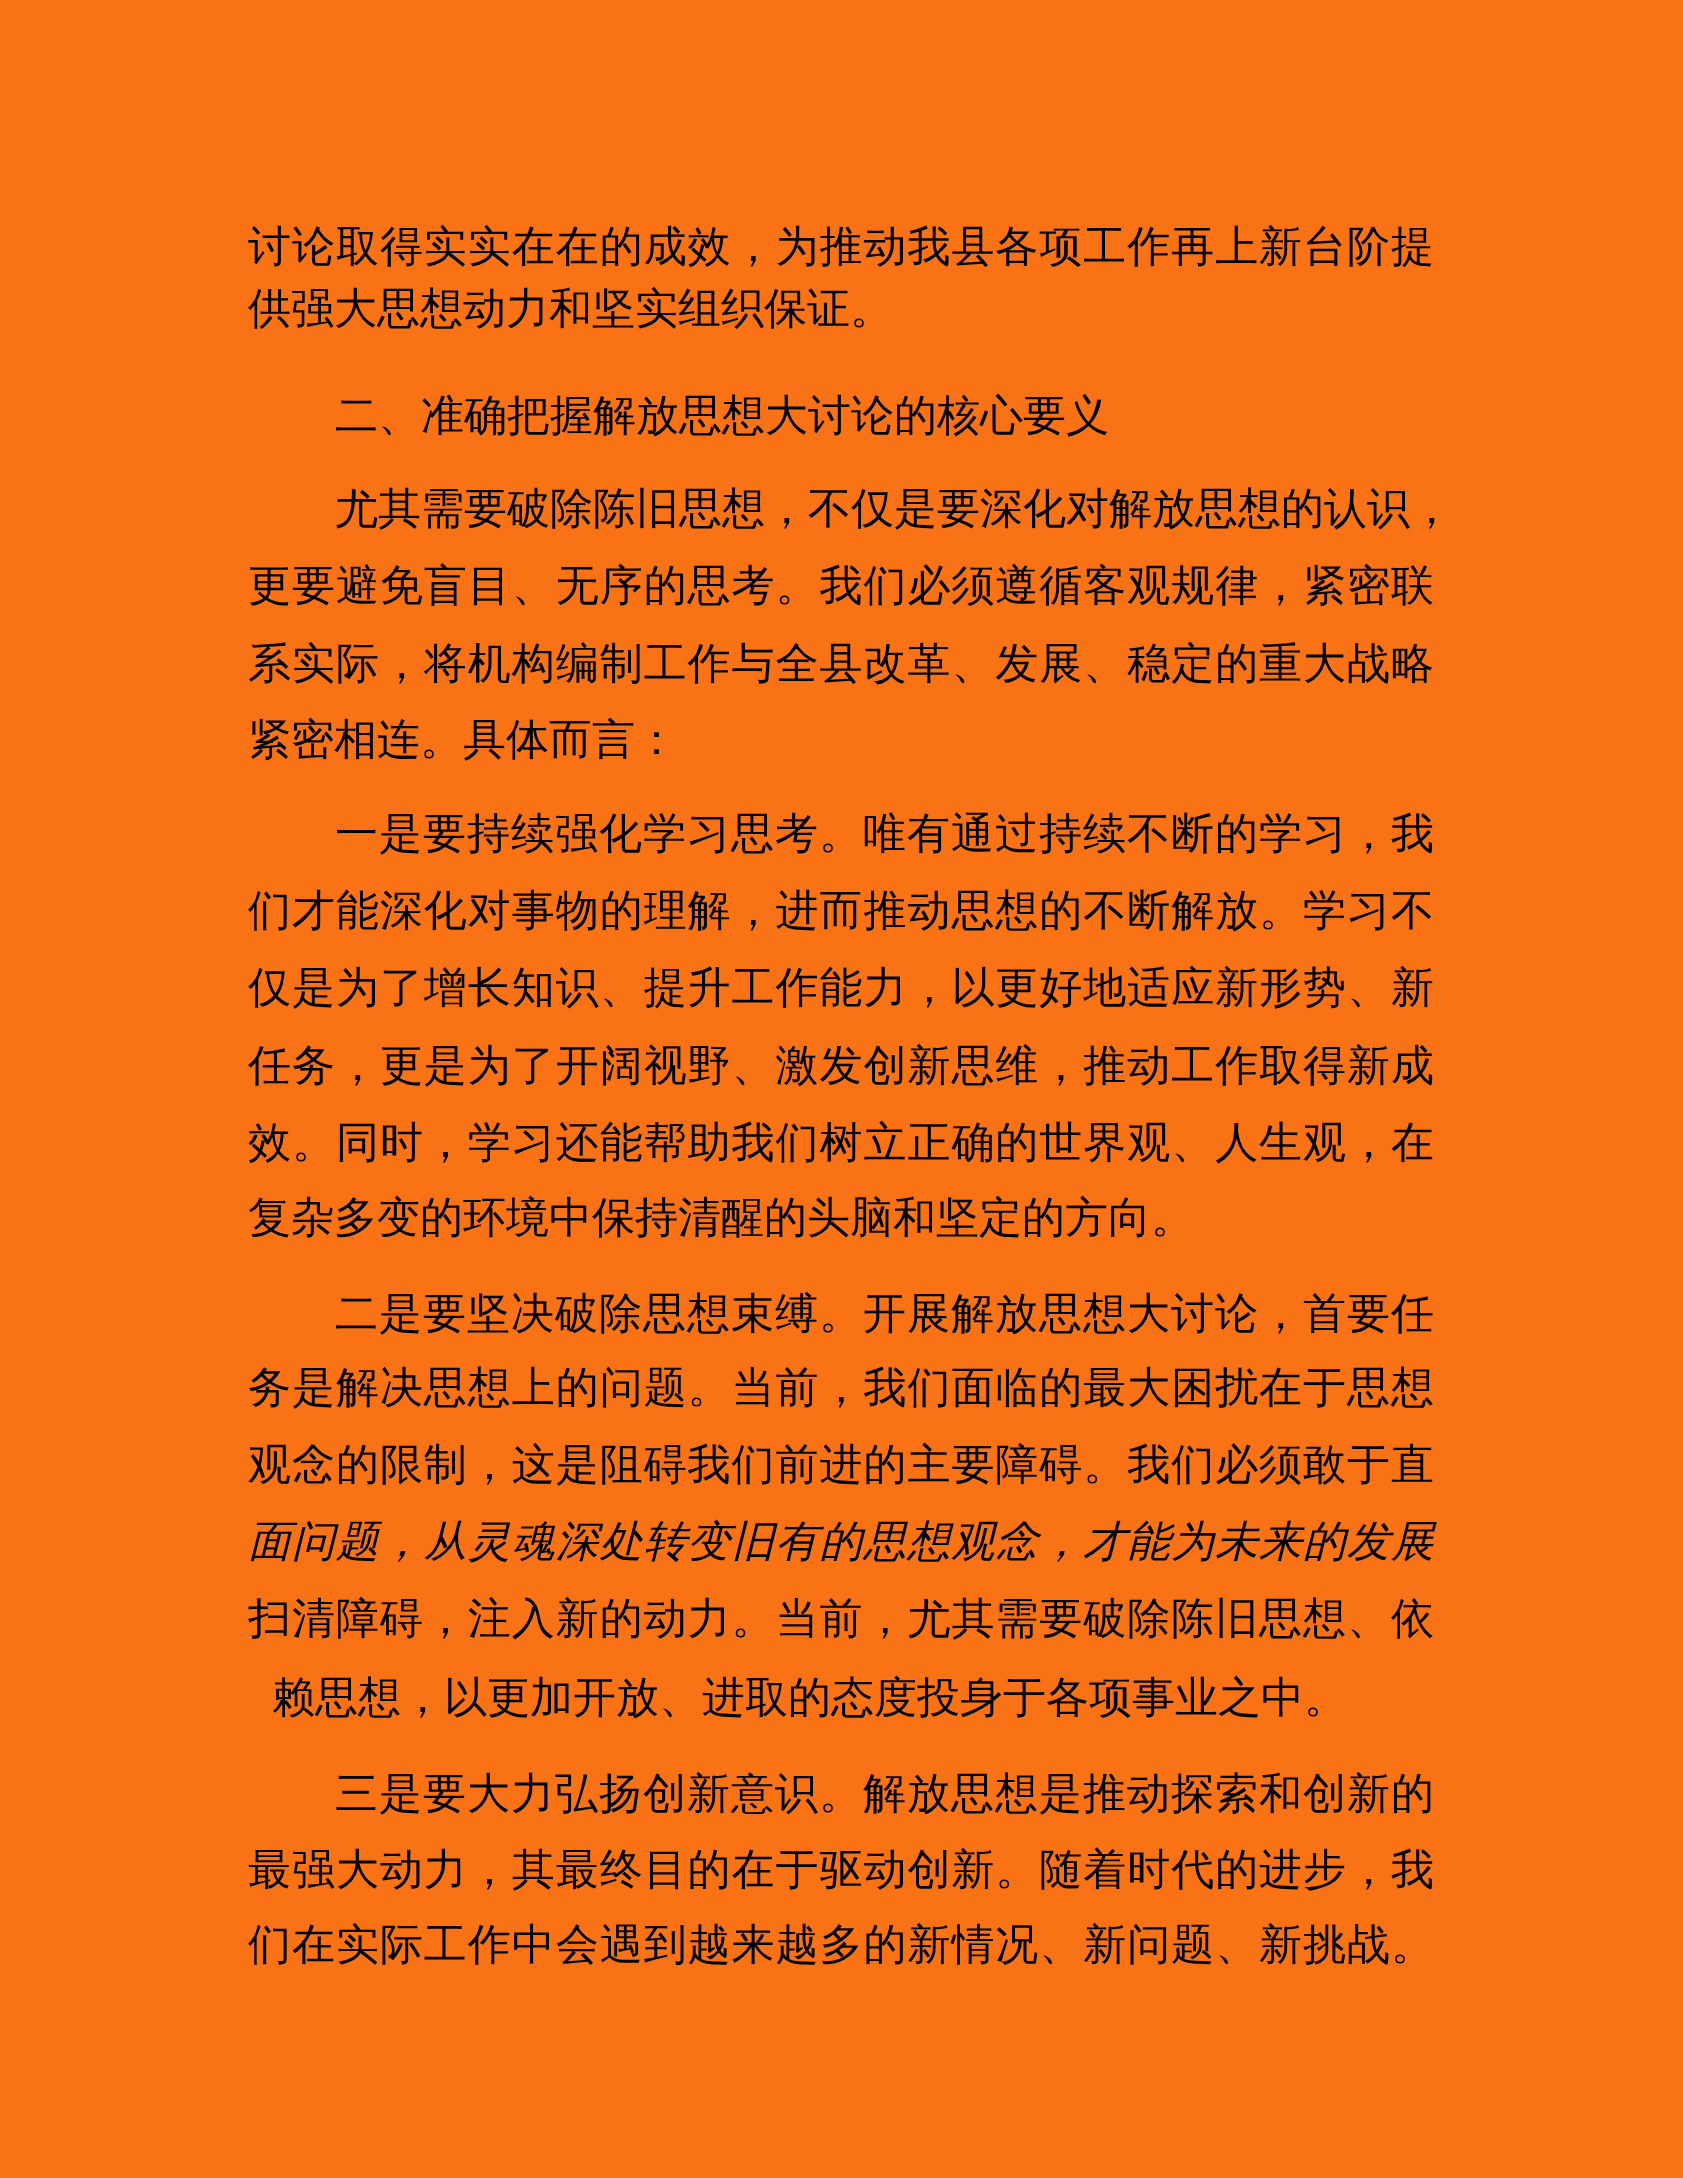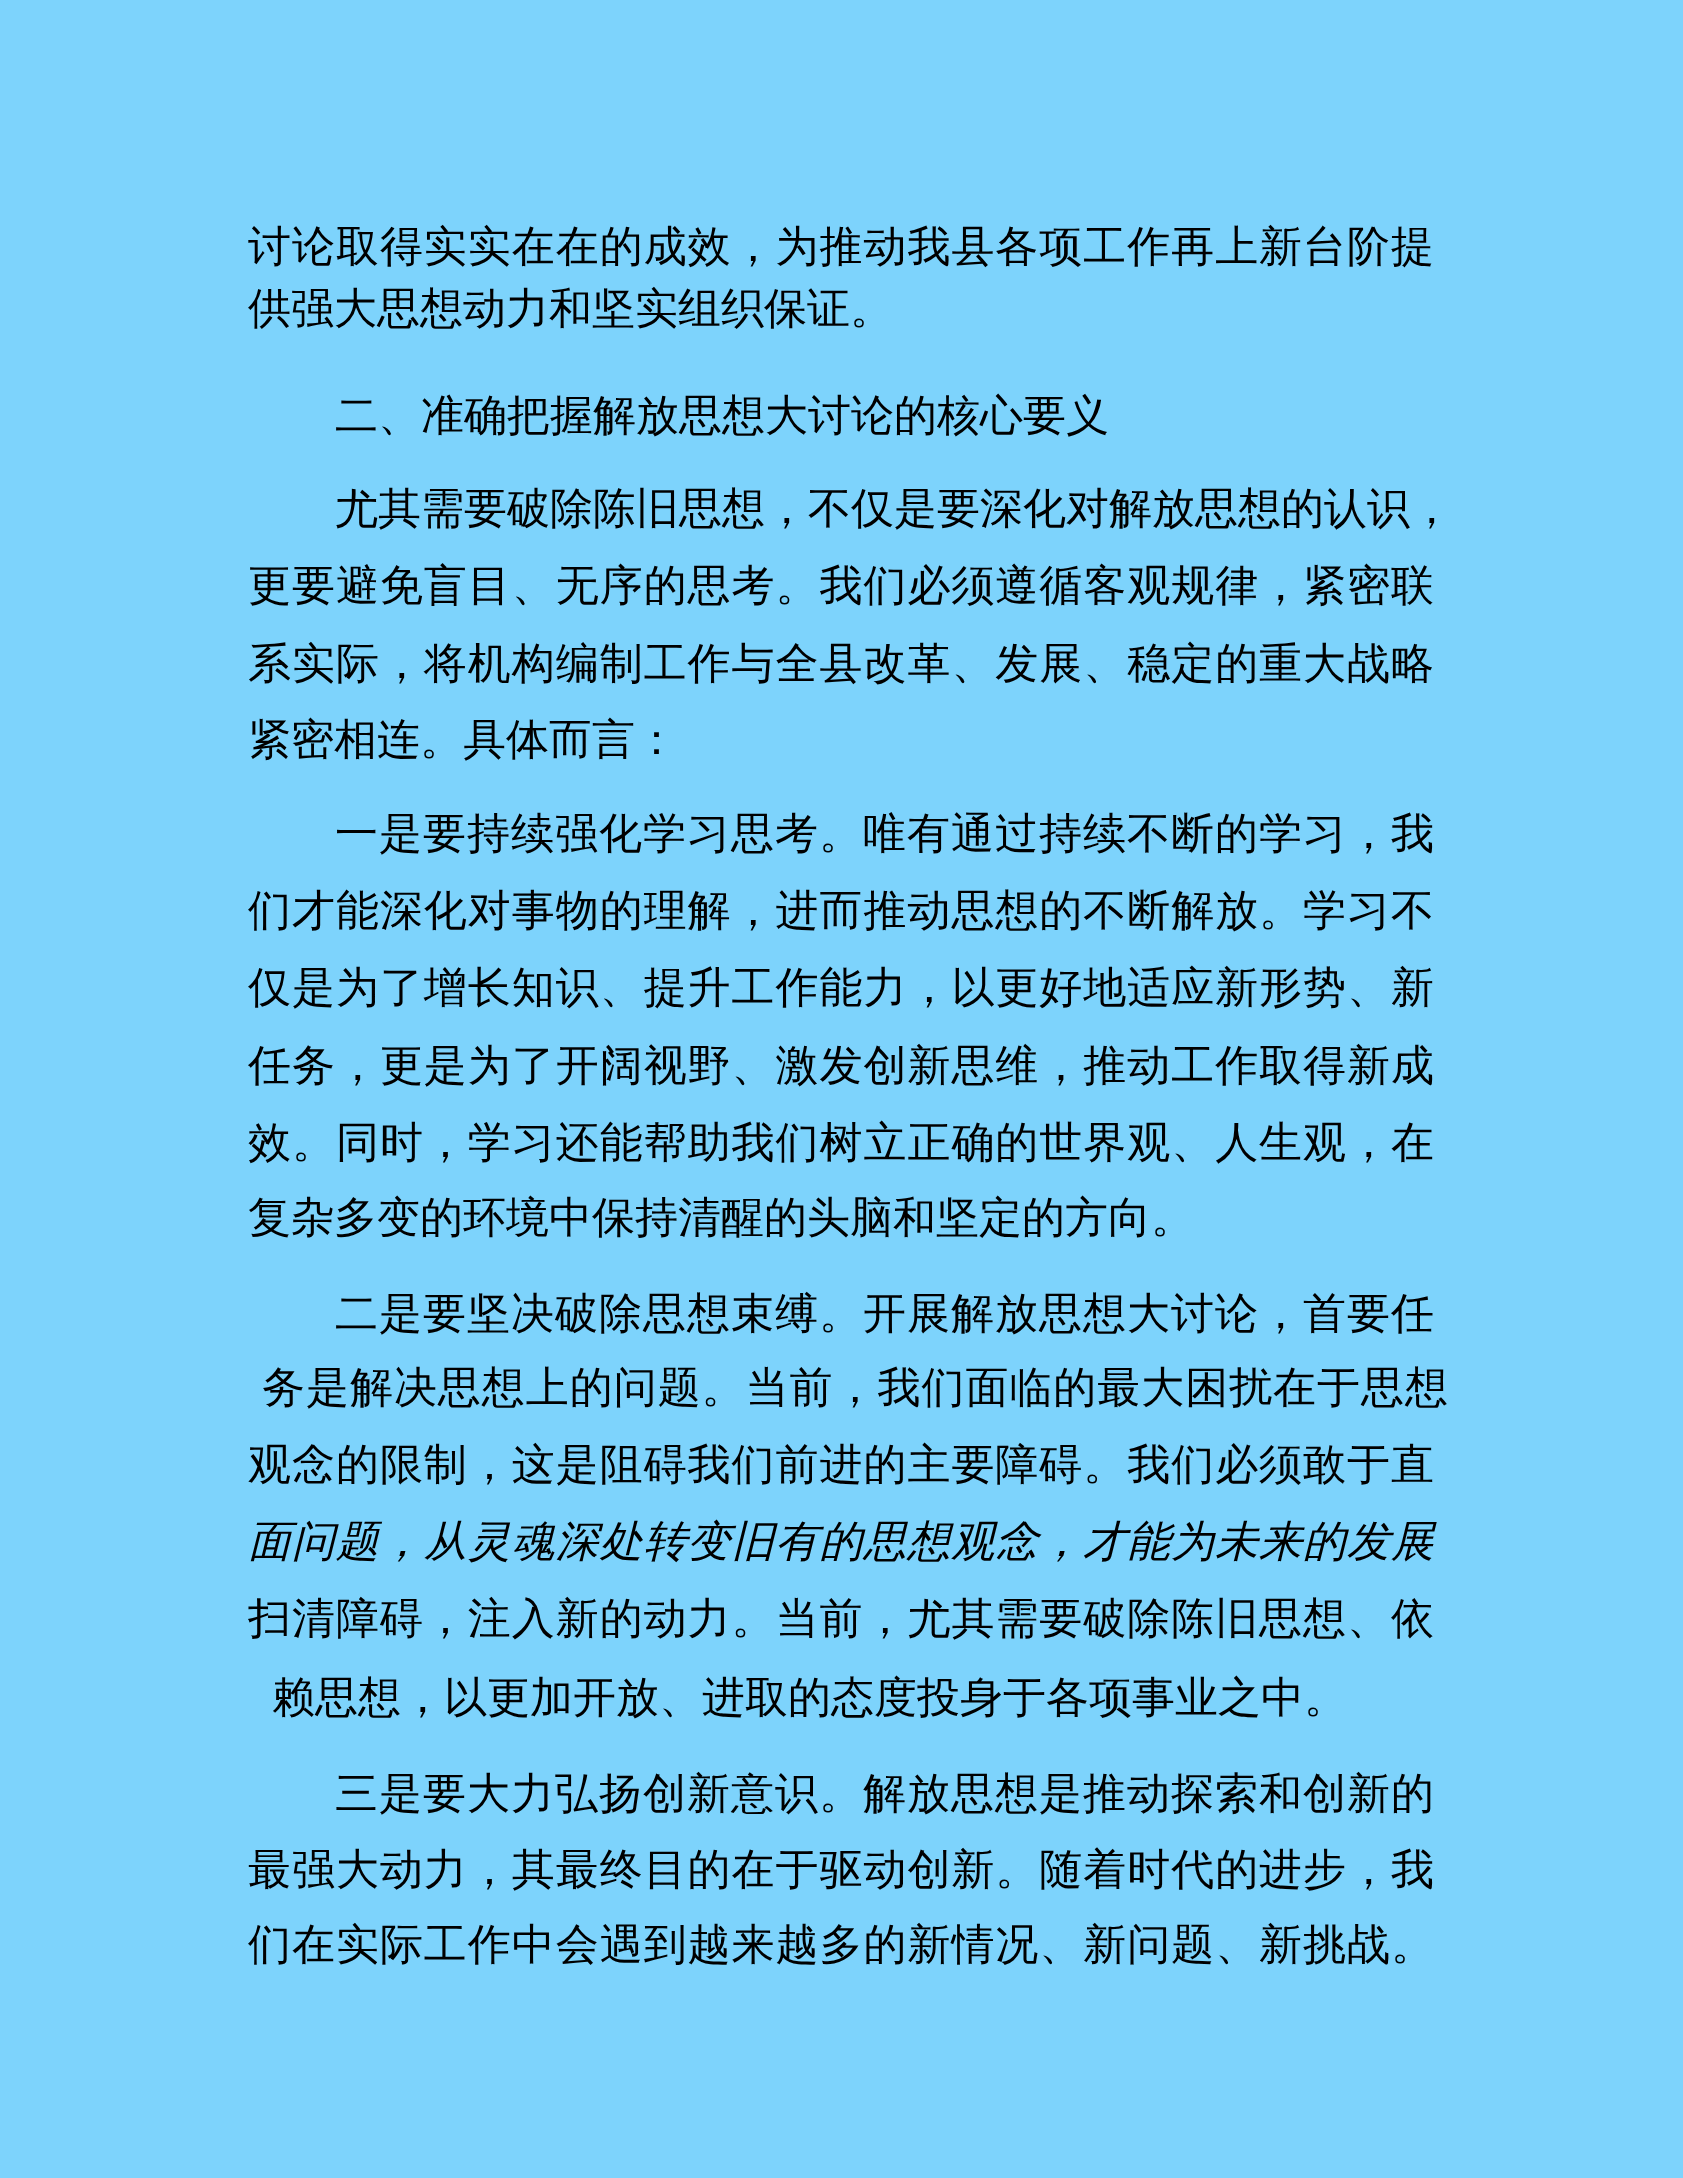--- a/index.html
+++ b/index.html
@@ -14,21 +14,21 @@
       overflow: hidden;
       font-family: "DejaVu Sans", "Liberation Sans", sans-serif;
       color: #000000;
     }
     .page {
       position: absolute;
       left: 0;
       top: 0;
       width: 1683px;
       height: 2178px;
-      background: #7dd3fc;
+      background: #f97316;
     }
     .line {
       position: absolute;
       left: 248px;
       width: 1186px;
       height: 48px;
       font-size: 43px;
       line-height: 48px;
       white-space: nowrap;
       text-align: justify;
@@ -62,21 +62,21 @@
   <div class="line last" style="top:715px;">紧密相连。具体而言：</div>
 
   <div class="line indent" style="top:809px;">一是要持续强化学习思考。唯有通过持续不断的学习，我</div>
   <div class="line" style="top:886px;">们才能深化对事物的理解，进而推动思想的不断解放。学习不</div>
   <div class="line" style="top:963px;">仅是为了增长知识、提升工作能力，以更好地适应新形势、新</div>
   <div class="line" style="top:1041px;">任务，更是为了开阔视野、激发创新思维，推动工作取得新成</div>
   <div class="line" style="top:1118px;">效。同时，学习还能帮助我们树立正确的世界观、人生观，在</div>
   <div class="line last" style="top:1193px;">复杂多变的环境中保持清醒的头脑和坚定的方向。</div>
 
   <div class="line indent" style="top:1289px;">二是要坚决破除思想束缚。开展解放思想大讨论，首要任</div>
-  <div class="line" style="top:1363px;margin-left:14px;">务是解决思想上的问题。当前，我们面临的最大困扰在于思想</div>
+  <div class="line" style="top:1363px;">务是解决思想上的问题。当前，我们面临的最大困扰在于思想</div>
   <div class="line" style="top:1440px;">观念的限制，这是阻碍我们前进的主要障碍。我们必须敢于直</div>
   <div class="line" style="top:1517px;font-style:italic;">面问题，从灵魂深处转变旧有的思想观念，才能为未来的发展</div>
   <div class="line" style="top:1594px;">扫清障碍，注入新的动力。当前，尤其需要破除陈旧思想、依</div>
   <div class="line last" style="top:1673px;margin-left:24px;">赖思想，以更加开放、进取的态度投身于各项事业之中。</div>
 
   <div class="line indent" style="top:1769px;">三是要大力弘扬创新意识。解放思想是推动探索和创新的</div>
   <div class="line" style="top:1845px;">最强大动力，其最终目的在于驱动创新。随着时代的进步，我</div>
   <div class="line" style="top:1920px;">们在实际工作中会遇到越来越多的新情况、新问题、新挑战。</div>
 
 </div>

